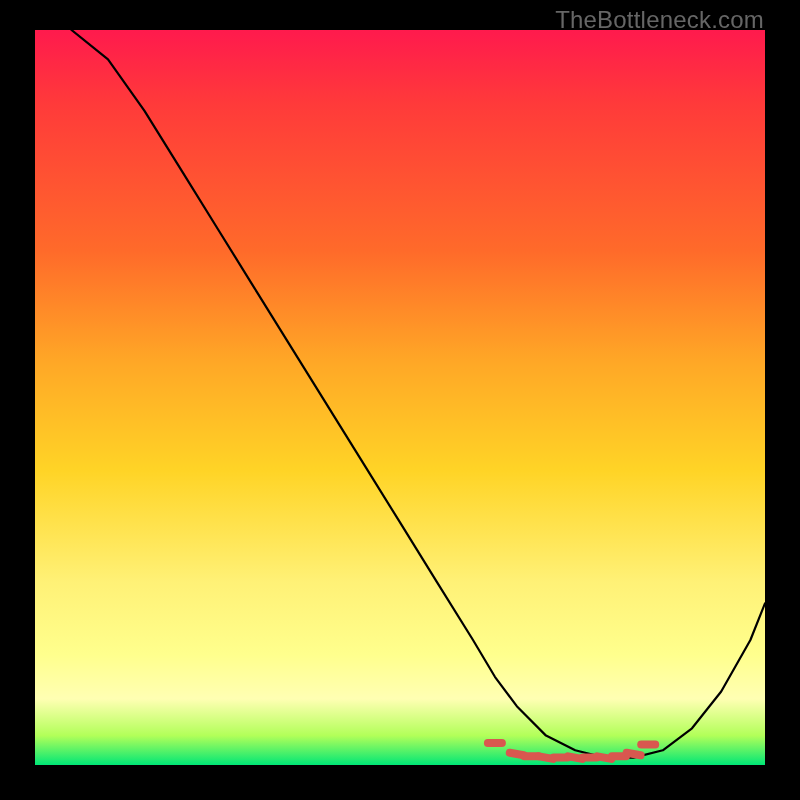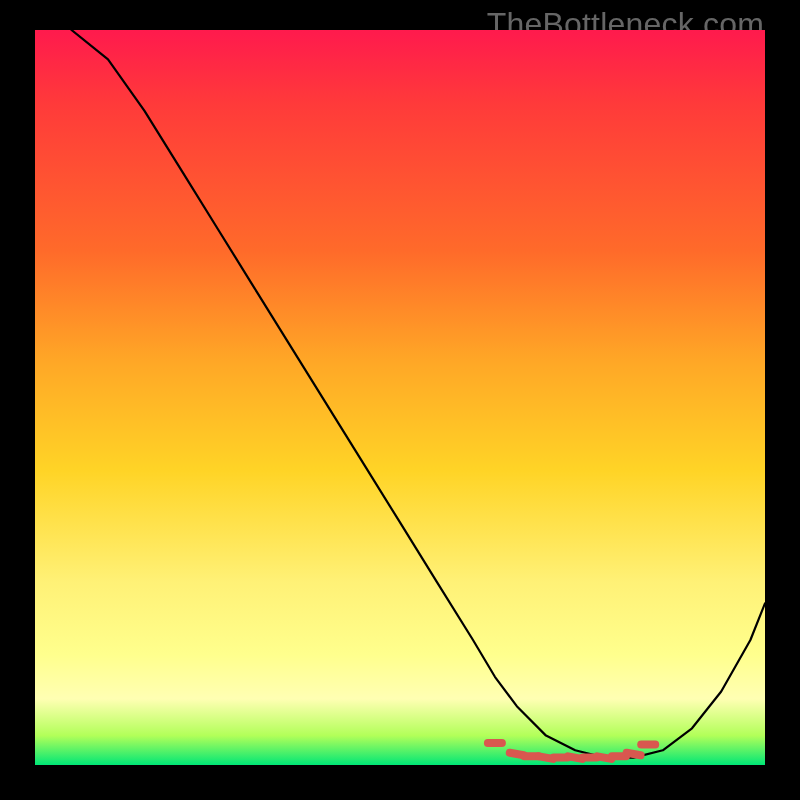--- a/index.html
+++ b/index.html
@@ -36,21 +36,21 @@
       #ffffb3 91%,
       #b2ff59 96%,
       #00e676 100%
     );
   }
   .attribution {
     position: absolute;
     top: 6px;
     right: 36px;
     color: #666666;
-    font-size: 32px;
+    font-size: 24px;
     font-weight: 400;
     letter-spacing: 0.2px;
     user-select: none;
   }
   svg.overlay {
     position: absolute;
     left: 0;
     top: 0;
     width: 730px;
     height: 735px;

